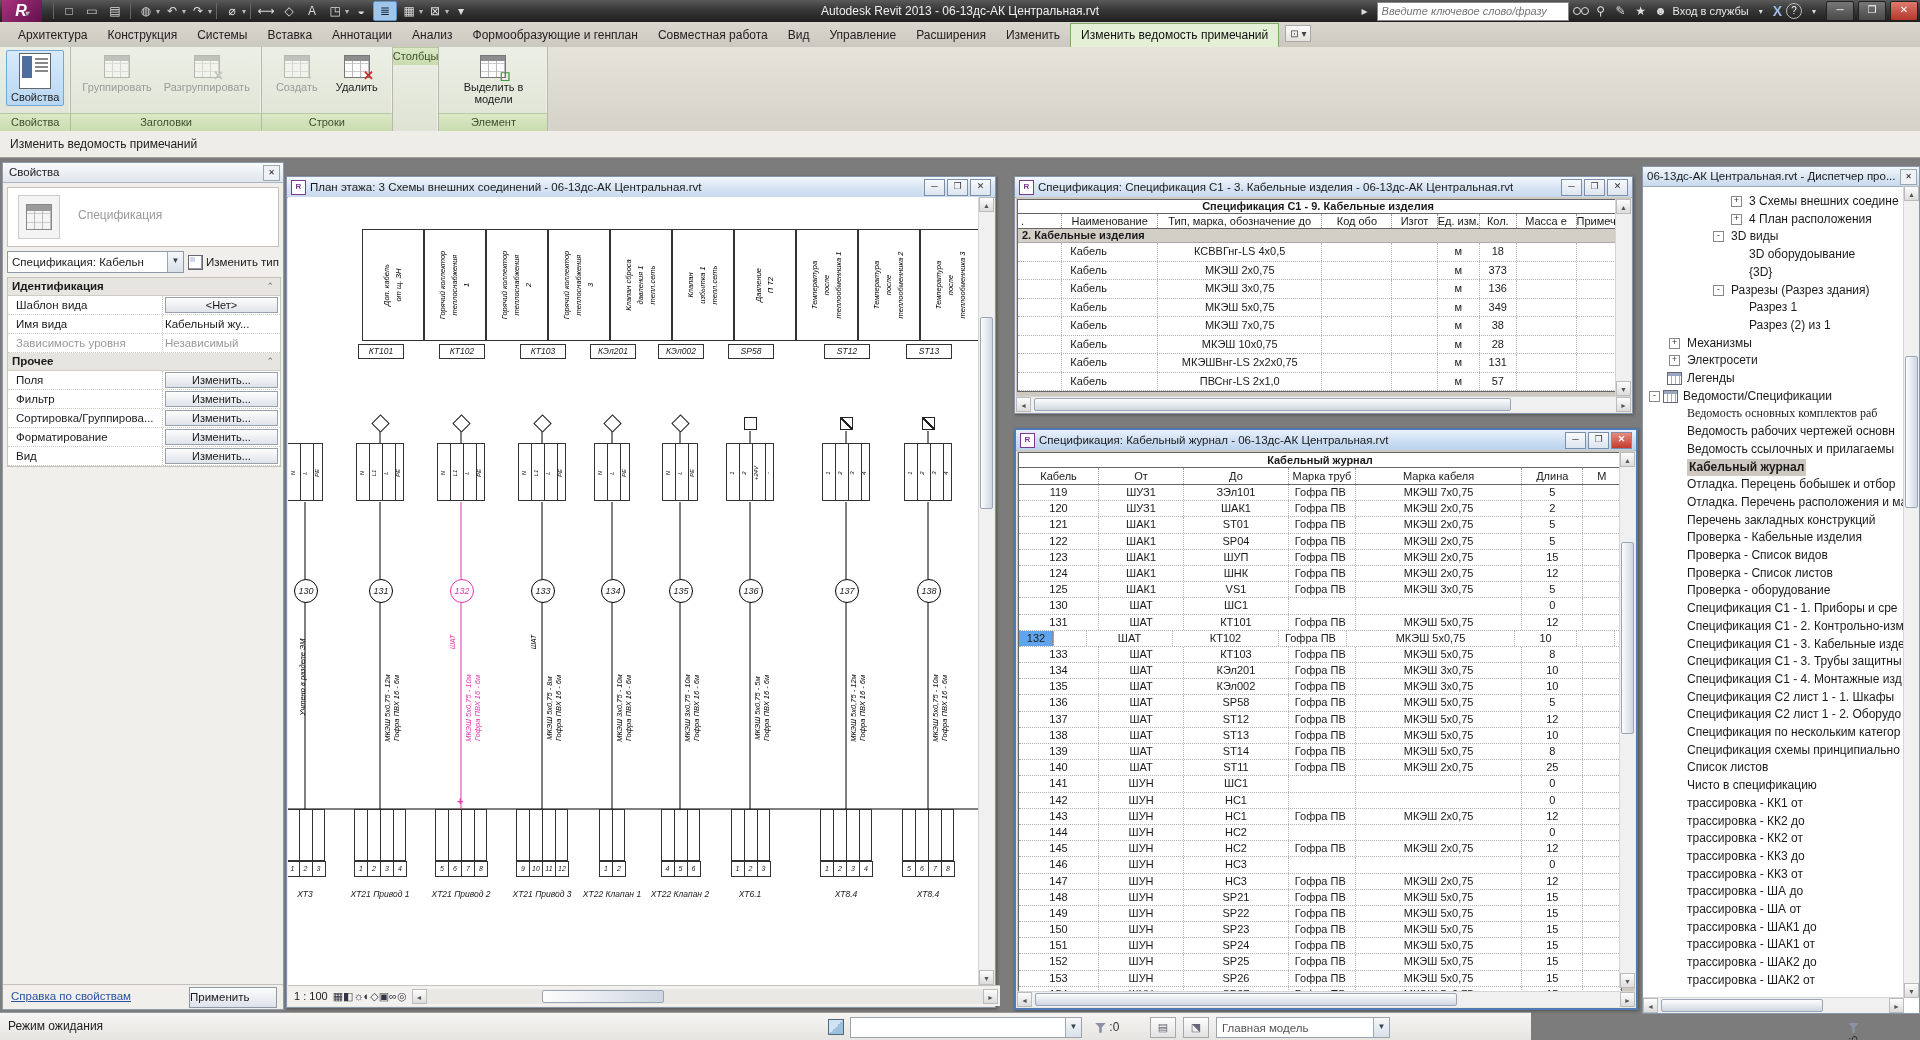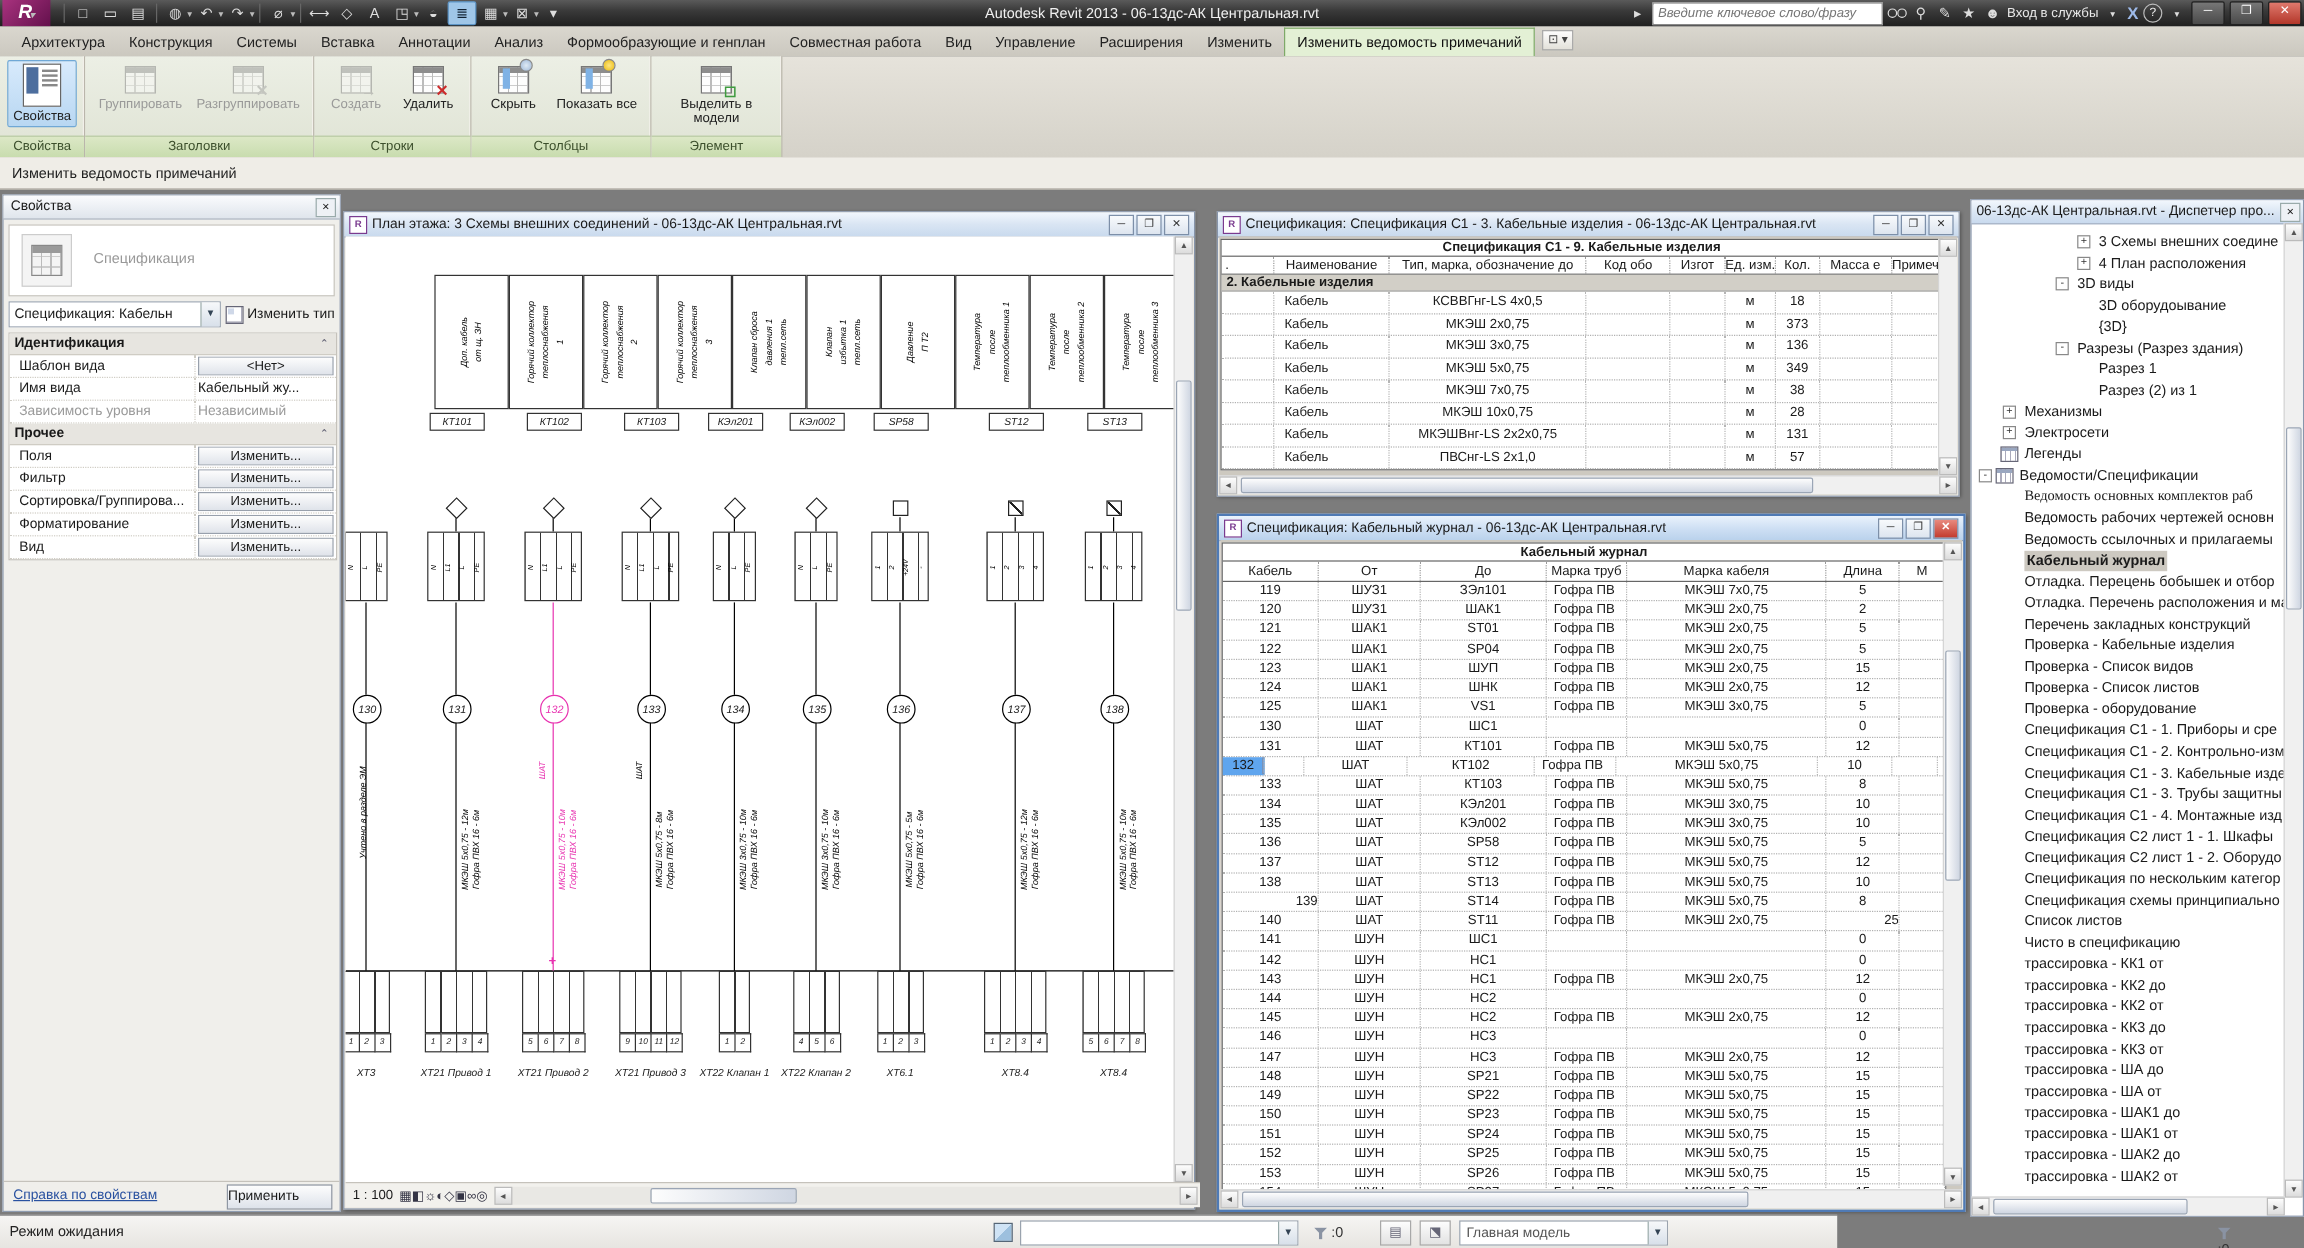--- a/index.html
+++ b/index.html
@@ -328,38 +328,20 @@
             <div class="icn">
               <div class="base"></div>
               <span class="ov" style="color: rgb(204, 43, 43);">✕</span>
             </div>
             <span>Удалить</span>
           </div>
         </div>
         <div class="plabel">Строки</div>
       </div>
       <div class="panel">
-        <div class="pbtns">
-          <div class="rbtn normal">
-            <div class="icn">
-              <div class="base"></div>
-              <div class="colsel"></div>
-              <div class="bulb" style="background: radial-gradient(rgb(223, 234, 245), rgb(157, 182, 214));"></div>
-            </div>
-            <span>Скрыть</span>
-          </div>
-          <div class="rbtn normal">
-            <div class="icn">
-              <div class="base"></div>
-              <div class="colsel"></div>
-              <div class="bulb" style="background: radial-gradient(rgb(255, 230, 128), rgb(232, 184, 10));"></div>
-            </div>
-            <span>Показать все</span>
-          </div>
-        </div>
         <div class="plabel">Столбцы</div>
       </div>
       <div class="panel">
         <div class="pbtns">
           <div class="rbtn normal">
             <div class="icn">
               <div class="base"></div>
               <span class="ov" style="color: rgb(63, 155, 63);">◻</span>
             </div>
             <span>Выделить в модели</span>
@@ -1104,35 +1086,35 @@
           <div class="srow" style="height: 15.2px; line-height: 15.2px;">
             <div style="width: 80px;">138</div>
             <div style="width: 85px;">ШАТ</div>
             <div style="width: 105px;">ST13</div>
             <div style="width: 61px; text-align: left; padding-left: 6px;">Гофра ПВ</div>
             <div style="width: 167px;">МКЭШ 5х0,75</div>
             <div style="width: 61px;">10</div>
             <div style="width: 37px;"></div>
           </div>
           <div class="srow" style="height: 15.2px; line-height: 15.2px;">
-            <div style="width: 80px; text-align: right;">139</div>
+            <div style="width: 80px;">139</div>
             <div style="width: 85px;">ШАТ</div>
             <div style="width: 105px;">ST14</div>
             <div style="width: 61px; text-align: left; padding-left: 6px;">Гофра ПВ</div>
             <div style="width: 167px;">МКЭШ 5х0,75</div>
             <div style="width: 61px;">8</div>
             <div style="width: 37px;"></div>
           </div>
           <div class="srow" style="height: 15.2px; line-height: 15.2px;">
             <div style="width: 80px;">140</div>
             <div style="width: 85px;">ШАТ</div>
             <div style="width: 105px;">ST11</div>
             <div style="width: 61px; text-align: left; padding-left: 6px;">Гофра ПВ</div>
             <div style="width: 167px;">МКЭШ 2х0,75</div>
-            <div style="width: 61px; text-align: right;">25</div>
+            <div style="width: 61px;">25</div>
             <div style="width: 37px;"></div>
           </div>
           <div class="srow" style="height: 15.2px; line-height: 15.2px;">
             <div style="width: 80px;">141</div>
             <div style="width: 85px;">ШУН</div>
             <div style="width: 105px;">ШС1</div>
             <div style="width: 67px;"></div>
             <div style="width: 167px;"></div>
             <div style="width: 61px;">0</div>
             <div style="width: 37px;"></div>

